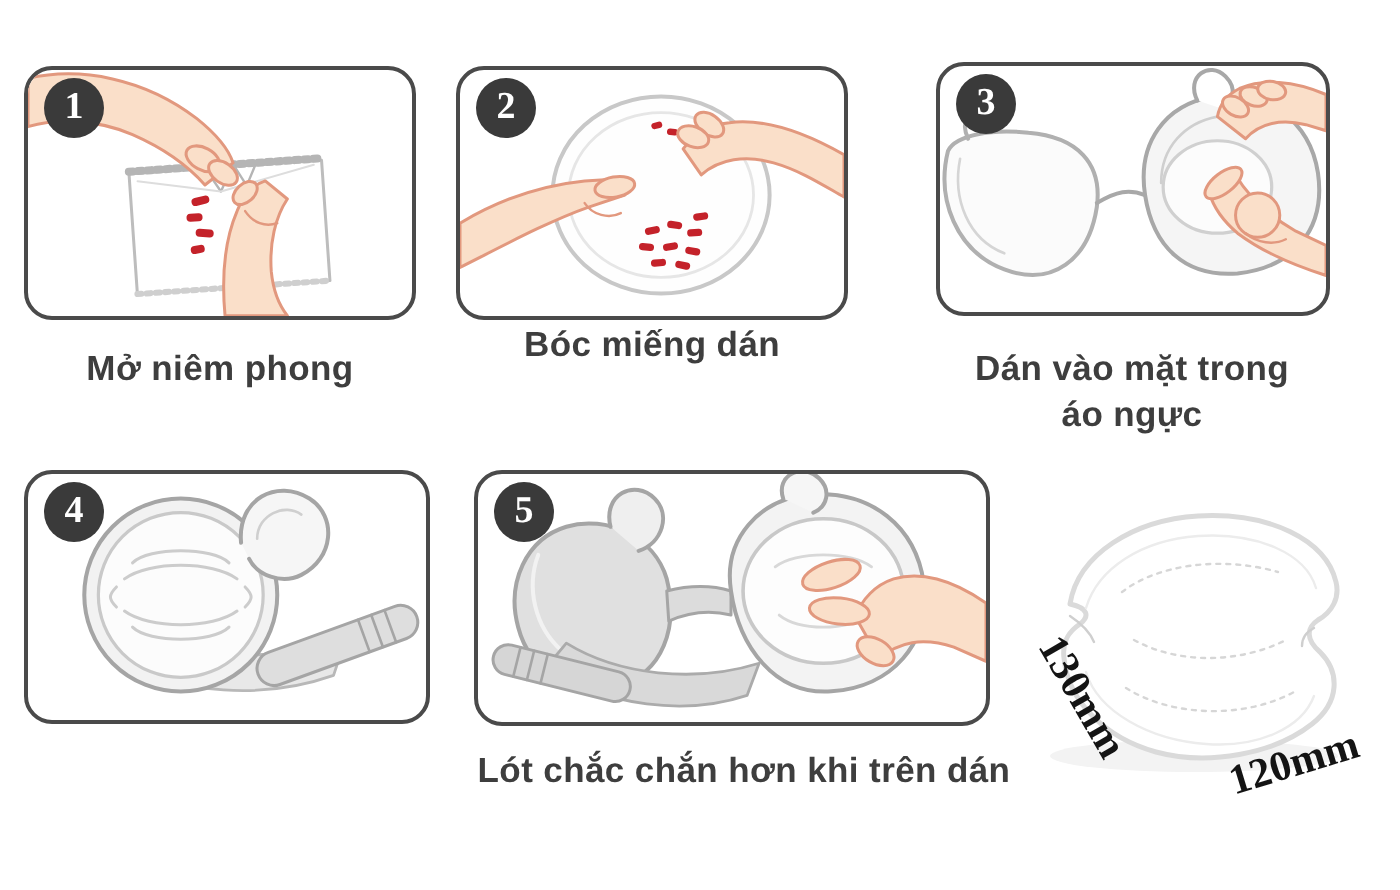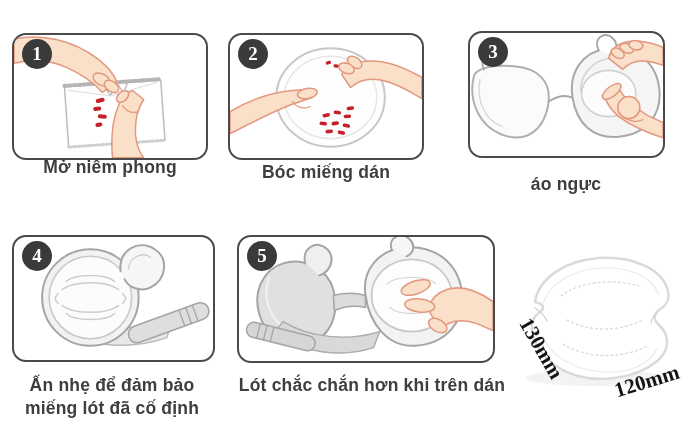--- a/index.html
+++ b/index.html
@@ -52,21 +52,21 @@
         <ellipse class="skin" cx="87" cy="44" rx="9" ry="5.5" transform="rotate(28 87 44)"></ellipse>
         <ellipse class="skin" cx="97" cy="51" rx="8" ry="5" transform="rotate(35 97 51)"></ellipse>
       </g>
       <g>
         <path class="skin" d="M98,122 C96,100 98,84 104,70 C107,62 112,57 118,55 L129,64 C123,73 120,86 121,100 C122,110 125,117 129,122 Z"></path>
         <ellipse class="skin" cx="108" cy="61" rx="7" ry="4.5" transform="rotate(-42 108 61)"></ellipse>
         <path d="M108,70 C112,76 118,78 124,76" fill="none" stroke="var(--skin-outline)" stroke-width="1.2"></path>
       </g>
     </svg>
   </section>
-  <div class="caption" style="left:12px;top:156px;width:196px">
+  <div class="caption" style="left:12px;top:173px;width:196px">
     <span class="cap-line">Mở niêm phong</span>
   </div>
 
   <section class="panel" style="left:228px;top:33px;width:196px;height:127px">
     <div class="badge">
       <span>2</span>
     </div>
     <svg viewBox="0 0 191 122">
       <g>
         <ellipse cx="100" cy="62" rx="54" ry="49" fill="#fefefe" stroke="#c8c8c8" stroke-width="2"></ellipse>
@@ -126,20 +126,21 @@
       </g>
       <g>
         <path class="skin" d="M192,104 C176,99 160,92 148,83 C141,77 136,70 134,63 L147,54 C153,64 163,74 177,82 L192,89 Z"></path>
         <circle class="skin" cx="158" cy="74" r="11"></circle>
         <ellipse class="skin" cx="141" cy="58" rx="11" ry="5" transform="rotate(-38 141 58)"></ellipse>
         <path d="M152,83 C158,88 166,89 172,86" fill="none" stroke="var(--skin-outline)" stroke-width="1.2"></path>
       </g>
     </svg>
   </section>
   <div class="caption" style="left:446px;top:173px;width:240px">
+    <span class="cap-line">Dán vào mặt trong</span>
     <span class="cap-line">áo ngực</span>
   </div>
 
   <section class="panel" style="left:12px;top:235px;width:203px;height:127px">
     <div class="badge">
       <span>4</span>
     </div>
     <svg viewBox="0 0 198 122">
       <path d="M44,92 C76,110 118,112 152,100 L158,82 C122,94 84,92 52,78 Z" fill="#e8e8e8" stroke="#b8b8b8" stroke-width="1.4"></path>
       <g>
@@ -159,24 +160,20 @@
         <path d="M114,32 C114,20 128,14 136,20" fill="none" stroke="#cfcfcf" stroke-width="1.3"></path>
       </g>
       <g transform="rotate(-20 150 86)">
         <rect x="112" y="78" width="84" height="17" rx="8.5" fill="#dedede" stroke="#a5a5a5" stroke-width="1.5"></rect>
         <line x1="168" y1="78" x2="168" y2="95" stroke="#a5a5a5" stroke-width="1.3"></line>
         <line x1="175" y1="78" x2="175" y2="95" stroke="#a5a5a5" stroke-width="1.3"></line>
         <line x1="182" y1="78" x2="182" y2="95" stroke="#a5a5a5" stroke-width="1.3"></line>
       </g>
     </svg>
   </section>
-  <div class="caption" style="left:2px;top:374px;width:220px">
-    <span class="cap-line">Ấn nhẹ để đảm bảo</span>
-    <span class="cap-line">miếng lót đã cố định</span>
-  </div>
 
   <section class="panel" style="left:237px;top:235px;width:258px;height:128px">
     <div class="badge">
       <span>5</span>
     </div>
     <svg viewBox="0 0 253 123">
       <g>
         <path d="M44,26 C24,32 14,54 20,76 C26,99 48,111 70,105 C92,99 100,76 94,52 C88,31 64,20 44,26 Z" fill="#e0e0e0" stroke="#a5a5a5" stroke-width="2"></path>
         <path d="M30,40 C24,56 28,76 42,88" fill="none" stroke="#f2f2f2" stroke-width="2"></path>
         <path d="M66,26 C62,10 78,2 88,12 C96,20 92,34 80,38" fill="#efefef" stroke="#a5a5a5" stroke-width="2"></path>

